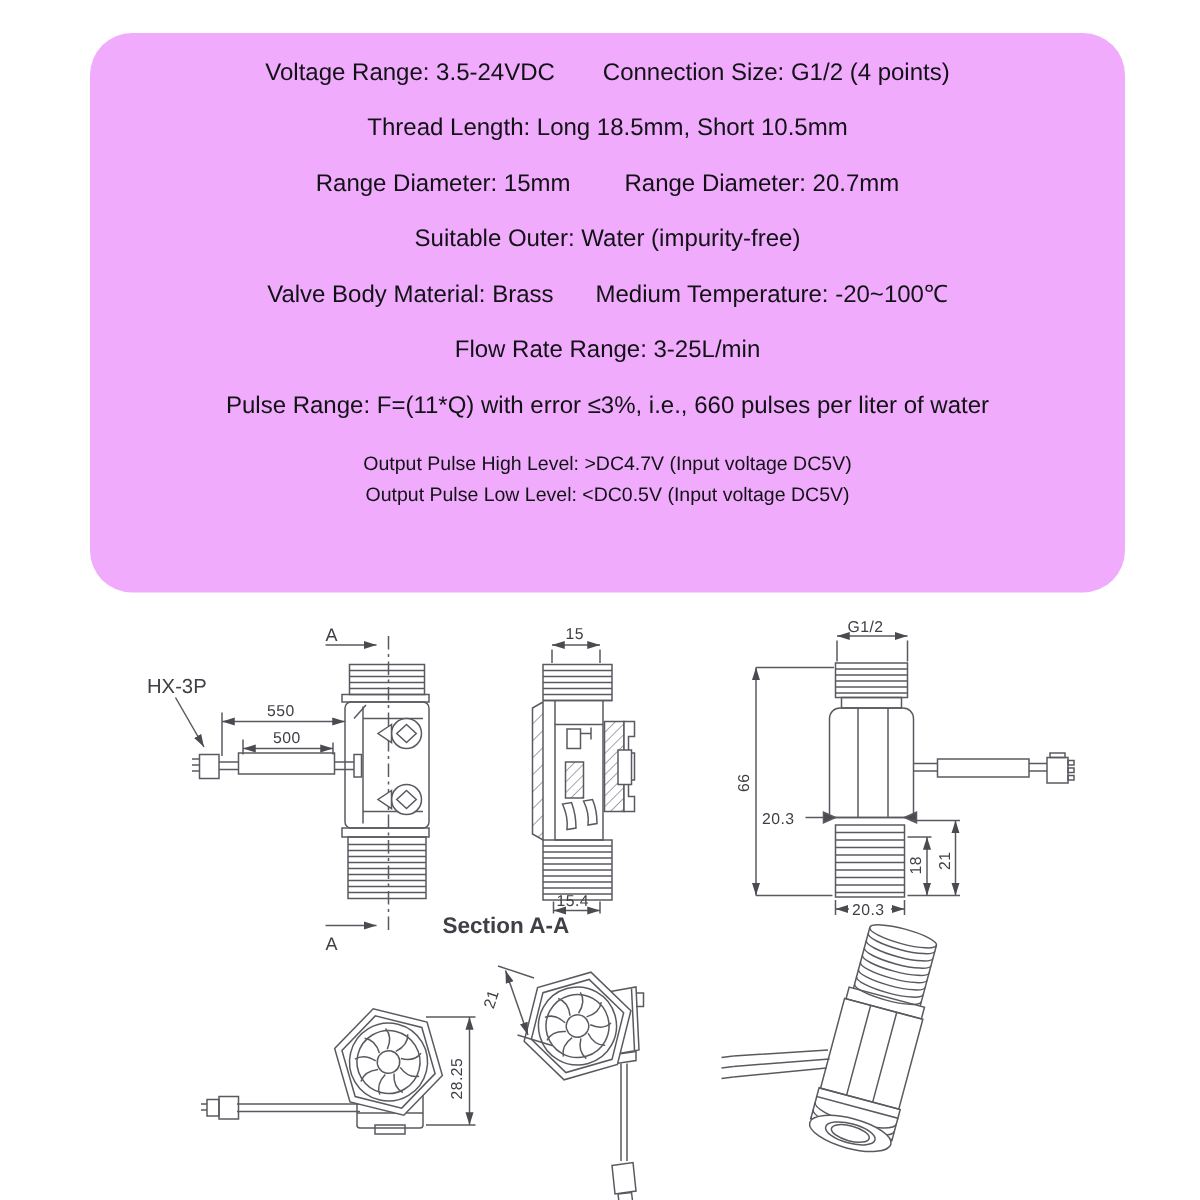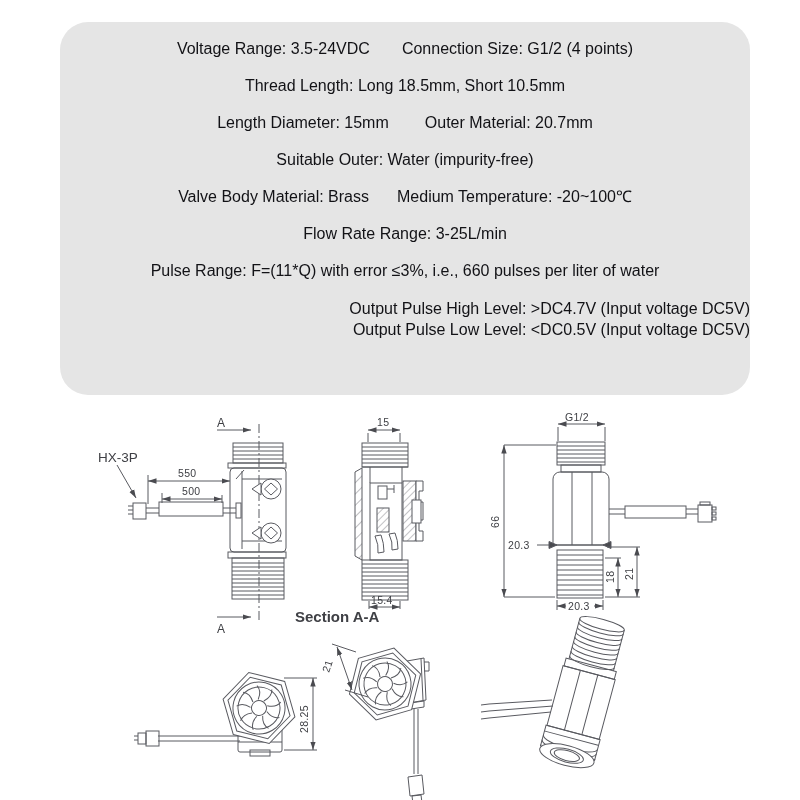--- a/index.html
+++ b/index.html
@@ -2,34 +2,34 @@
 <html><head>
 <meta charset="utf-8">
 <style>
   html,body{margin:0;padding:0}
   body{
     width:800px;height:800px;position:relative;overflow:hidden;
     background:#ffffff;font-family:"Liberation Sans",sans-serif;
   }
   .panel{
     position:absolute;left:60px;top:22px;width:690px;height:373px;
-    background:#e5e5e5;border-radius:28px;color:#121216;
+    background:#f0abfc;border-radius:28px;color:#121216;
     box-sizing:border-box;padding-top:17px;
   }
   .spec-row{
     display:flex;justify-content:center;gap:38px;
     font-size:16px;line-height:20px;margin-bottom:17px;text-align:center;
     white-space:nowrap;
   }
   .spec-row.g32{gap:32px}
   .spec-row.g36{gap:36px}
   .spec-row.g44{gap:44px}
   .spec-row.g48{gap:28px}
   .spec-block{
-    margin-top:6px;text-align:right;font-size:16px;line-height:21px;
+    margin-top:6px;text-align:center;font-size:13px;line-height:21px;
   }
   svg.draw{position:absolute;left:0;top:400px;width:800px;height:400px}
   svg.draw text{fill:#3f4045}
   .dim{font-size:10.5px;letter-spacing:0.3px}
   .mark{font-size:12px}
   .lbl{font-size:13.5px}
   .sec{font-size:15px;font-weight:bold;fill:#1a1a1a}
   .cl{stroke-dasharray:9 3 2 3}
 </style>
 </head>
@@ -37,22 +37,22 @@
 
 <div class="panel">
   <div class="spec-row g32">
     <span>Voltage Range: 3.5-24VDC</span>
     <span>Connection Size: G1/2 (4 points)</span>
   </div>
   <div class="spec-row">
     <span>Thread Length: Long 18.5mm, Short 10.5mm</span>
   </div>
   <div class="spec-row g36">
-    <span>Length Diameter: 15mm</span>
-    <span>Outer Material: 20.7mm</span>
+    <span>Range Diameter: 15mm</span>
+    <span>Range Diameter: 20.7mm</span>
   </div>
   <div class="spec-row">
     <span>Suitable Outer: Water (impurity-free)</span>
   </div>
   <div class="spec-row g48">
     <span>Valve Body Material: Brass</span>
     <span>Medium Temperature: -20~100℃</span>
   </div>
   <div class="spec-row g44">
     <span>Flow Rate Range: 3-25L/min</span>

